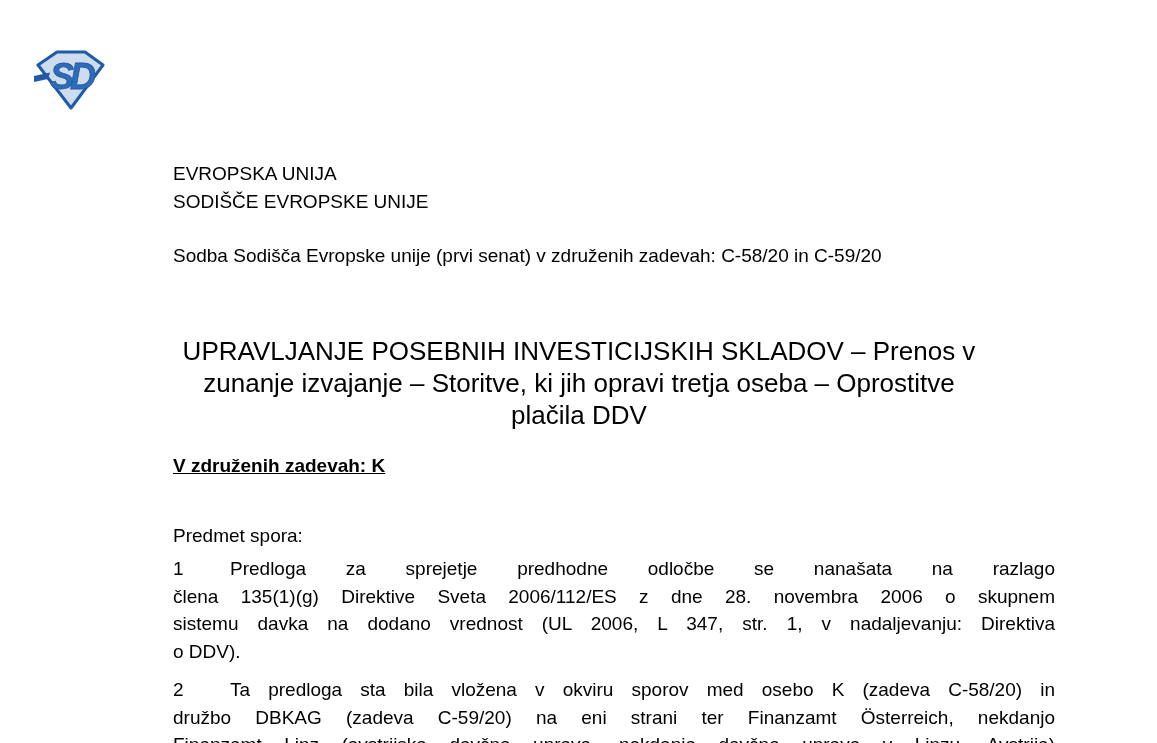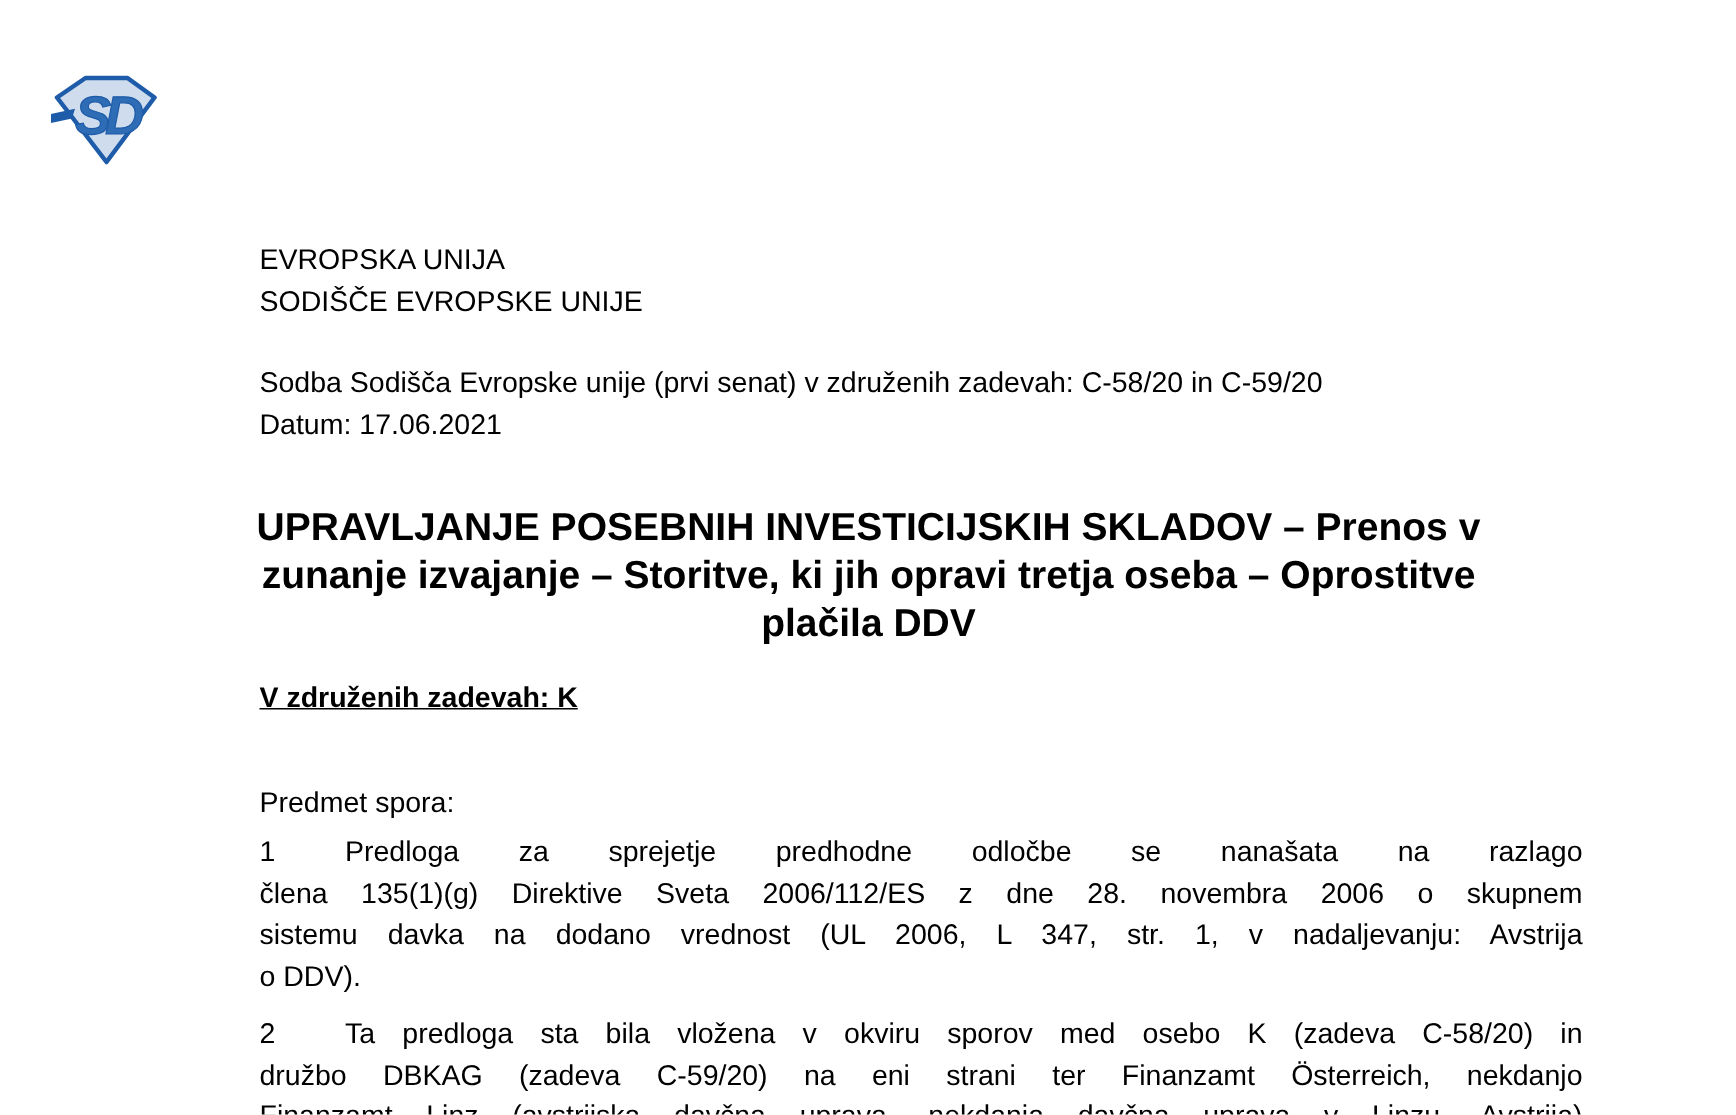--- a/index.html
+++ b/index.html
@@ -5,21 +5,21 @@
   html,body{margin:0;padding:0;}
   body{
     width:1157px;height:743px;overflow:hidden;position:relative;
     background:#ffffff;color:#000000;
     font-family:"Liberation Sans",sans-serif;
   }
   .abs{position:absolute;}
   .content{left:138px;width:882px;}
   .bodytext{font-size:19px;line-height:27.5px;margin-left:35px;}
   .jline{text-align:justify;text-align-last:justify;}
-  .title{font-size:26px;line-height:32px;font-weight:bold;text-align:center;}
+  .title{font-size:26px;line-height:32px;font-weight:normal;text-align:center;}
   .h-bold-underline{font-weight:bold;text-decoration:underline;}
   .h-underline{}
   .pnum{display:inline-block;width:57px;}
   .nowrap{white-space:nowrap;}
   .logo-box{left:33px;top:48px;width:75px;height:62px;}
 </style>
 </head>
 <body>
 
 <div class="abs logo-box">
@@ -30,41 +30,40 @@
   </svg>
 </div>
 
 <div class="abs content bodytext" style="top:160px;">
   <div class="nowrap">EVROPSKA UNIJA</div>
   <div class="nowrap">SODIŠČE EVROPSKE UNIJE</div>
 </div>
 
 <div class="abs content bodytext" style="top:242px;">
   <div class="nowrap">Sodba Sodišča Evropske unije (prvi senat) v združenih zadevah: C-58/20 in C-59/20</div>
-  <div class="nowrap">Datum: 17.06.2021</div>
 </div>
 
 <div class="abs content title" style="top:335px;">
   <div>UPRAVLJANJE POSEBNIH INVESTICIJSKIH SKLADOV – Prenos v</div>
   <div>zunanje izvajanje – Storitve, ki jih opravi tretja oseba – Oprostitve</div>
   <div>plačila DDV</div>
 </div>
 
 <div class="abs content bodytext" style="top:452px;">
   <span class="h-bold-underline">V združenih zadevah: K</span>
 </div>
 
 <div class="abs content bodytext" style="top:522px;">
   <span class="h-underline">Predmet spora:</span>
 </div>
 
 <div class="abs content bodytext" style="top:555px;">
   <div class="jline"><span class="pnum">1</span><span>Predloga za sprejetje predhodne odločbe se nanašata na razlago</span></div>
   <div class="jline">člena 135(1)(g) Direktive Sveta 2006/112/ES z dne 28. novembra 2006 o skupnem</div>
-  <div class="jline">sistemu davka na dodano vrednost (UL 2006, L 347, str. 1, v nadaljevanju: Avstrija</div>
+  <div class="jline">sistemu davka na dodano vrednost (UL 2006, L 347, str. 1, v nadaljevanju: Direktiva</div>
   <div>o DDV).</div>
 </div>
 
 <div class="abs content bodytext" style="top:676px;">
   <div class="jline"><span class="pnum">2</span><span>Ta predloga sta bila vložena v okviru sporov med osebo K (zadeva C-58/20) in</span></div>
   <div class="jline">družbo DBKAG (zadeva C-59/20) na eni strani ter Finanzamt Österreich, nekdanjo</div>
   <div class="jline">Finanzamt Linz (avstrijska davčna uprava, nekdanja davčna uprava v Linzu, Avstrija)</div>
 </div>
 
 </body></html>

